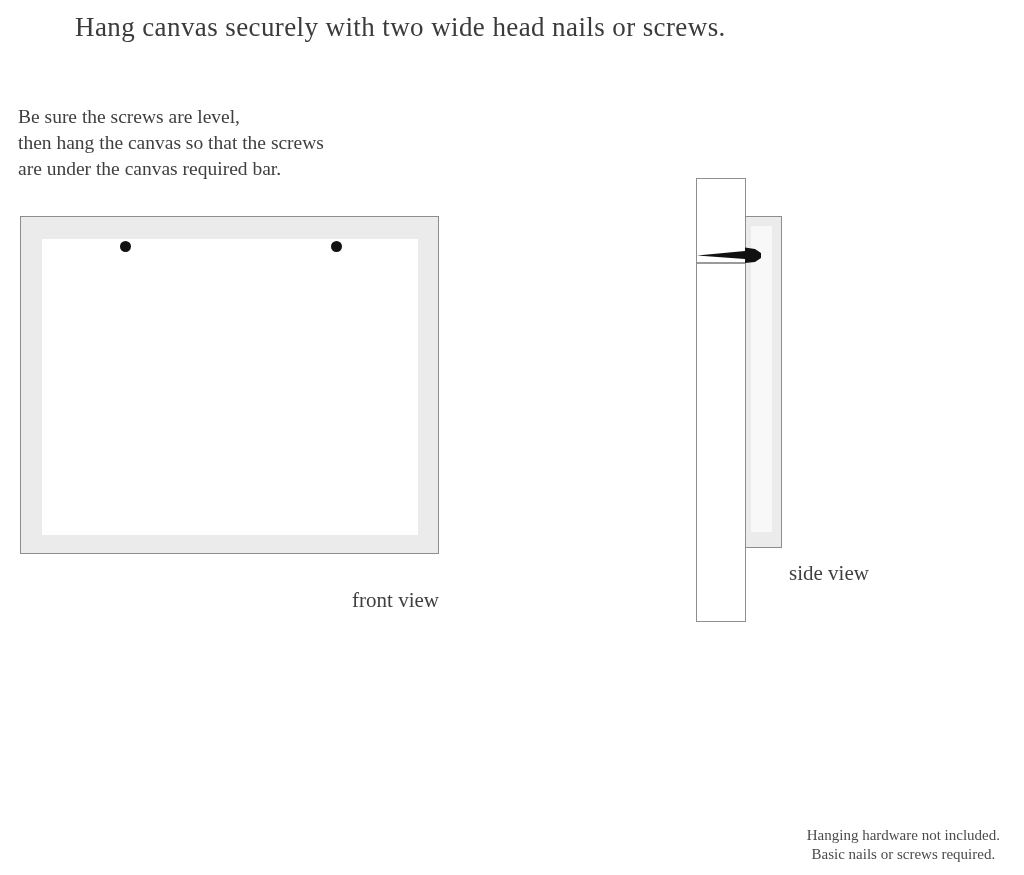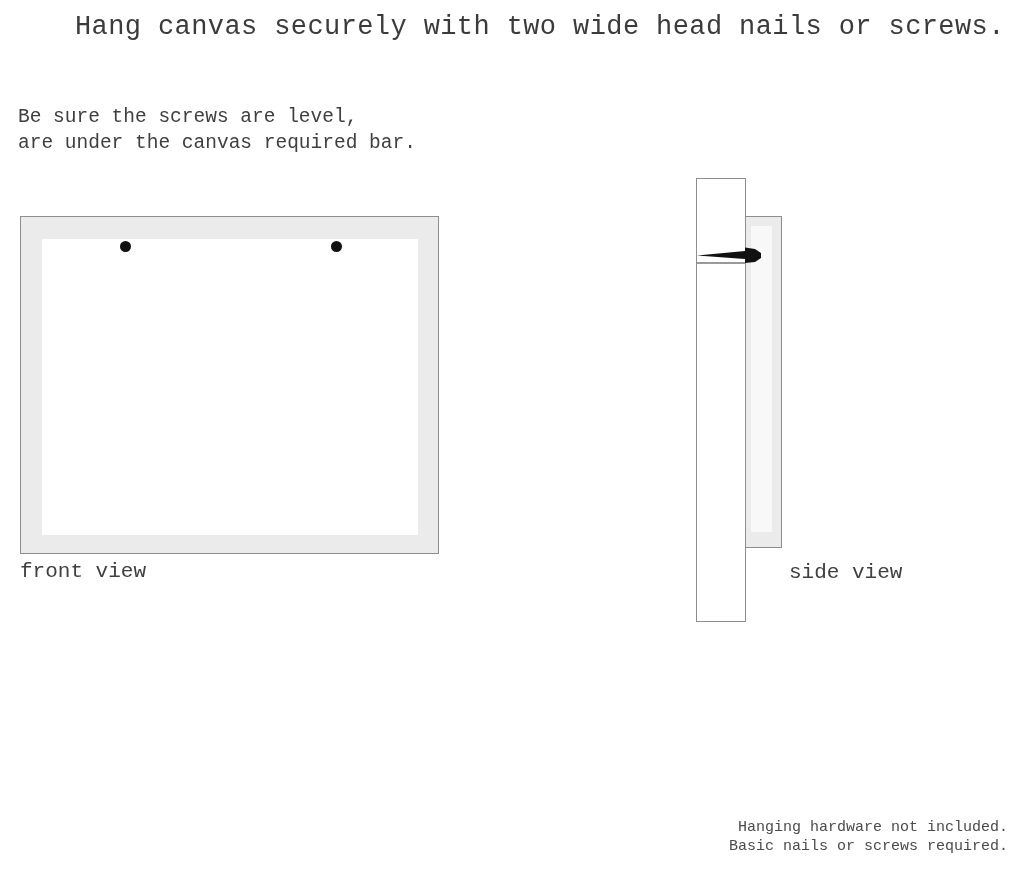--- a/index.html
+++ b/index.html
@@ -1,21 +1,21 @@
 <!DOCTYPE html>
 <html><head>
 <meta charset="utf-8">
 <style>
   html, body { margin: 0; padding: 0; background: #ffffff; }
   .stage {
     position: relative;
     width: 1024px;
     height: 875px;
     background: #ffffff;
-    font-family: Liberation Mono, monospace;
+    font-family: Liberation Serif, serif;
     color: #3f3f3f;
     overflow: hidden;
   }
   .title {
     position: absolute;
     left: 75px;
     top: 12px;
     margin: 0;
     font-size: 27px;
     font-weight: 300;
@@ -51,21 +51,21 @@
   }
   .nail-dot.left  { left: 99px; }
   .nail-dot.right { left: 310px; }
 
   .fig-label {
     position: absolute;
     font-size: 21px;
     font-weight: 300;
     color: #3f3f3f;
   }
-  .front-label { left: 20px; top: 560px; width: 419px; text-align: left; }
+  .front-label { left: 20px; top: 588px; width: 419px; text-align: right; }
   .side-label  { left: 789px; top: 561px; }
 
   
   .side-canvas {
     position: absolute;
     left: 745px; top: 216px;
     width: 37px; height: 332px;
     background: #ebebeb;
     border: 1px solid #8d8d8d;
     box-sizing: border-box;
@@ -96,38 +96,39 @@
   .nail-svg {
     position: absolute;
     left: 695px; top: 244px;
     width: 70px; height: 24px;
     z-index: 4;
   }
 
   .footnote {
     position: absolute;
     right: 16px; top: 818px;
-    margin: 0;
-    text-align: right;
+    margin: 8px;
+    text-align: center;
     font-size: 15px;
     line-height: 19px;
     font-weight: 300;
     color: #4b4b4b;
   }
   .footnote span { display: block; }
 </style>
 </head>
 <body>
 
 <div class="stage">
 
   <h1 class="title">Hang canvas securely with two wide head nails or screws.</h1>
 
   <p class="note front-note">
     <span>Be sure the screws are level,</span>
+    <span>then hang the canvas so that the screws</span>
     <span>are under the canvas required bar.</span>
   </p>
 
   <p class="note side-note">
   </p>
 
   <div class="front-fig">
     <div class="front-canvas-inner"></div>
     <div class="nail-dot left"></div>
     <div class="nail-dot right"></div>

